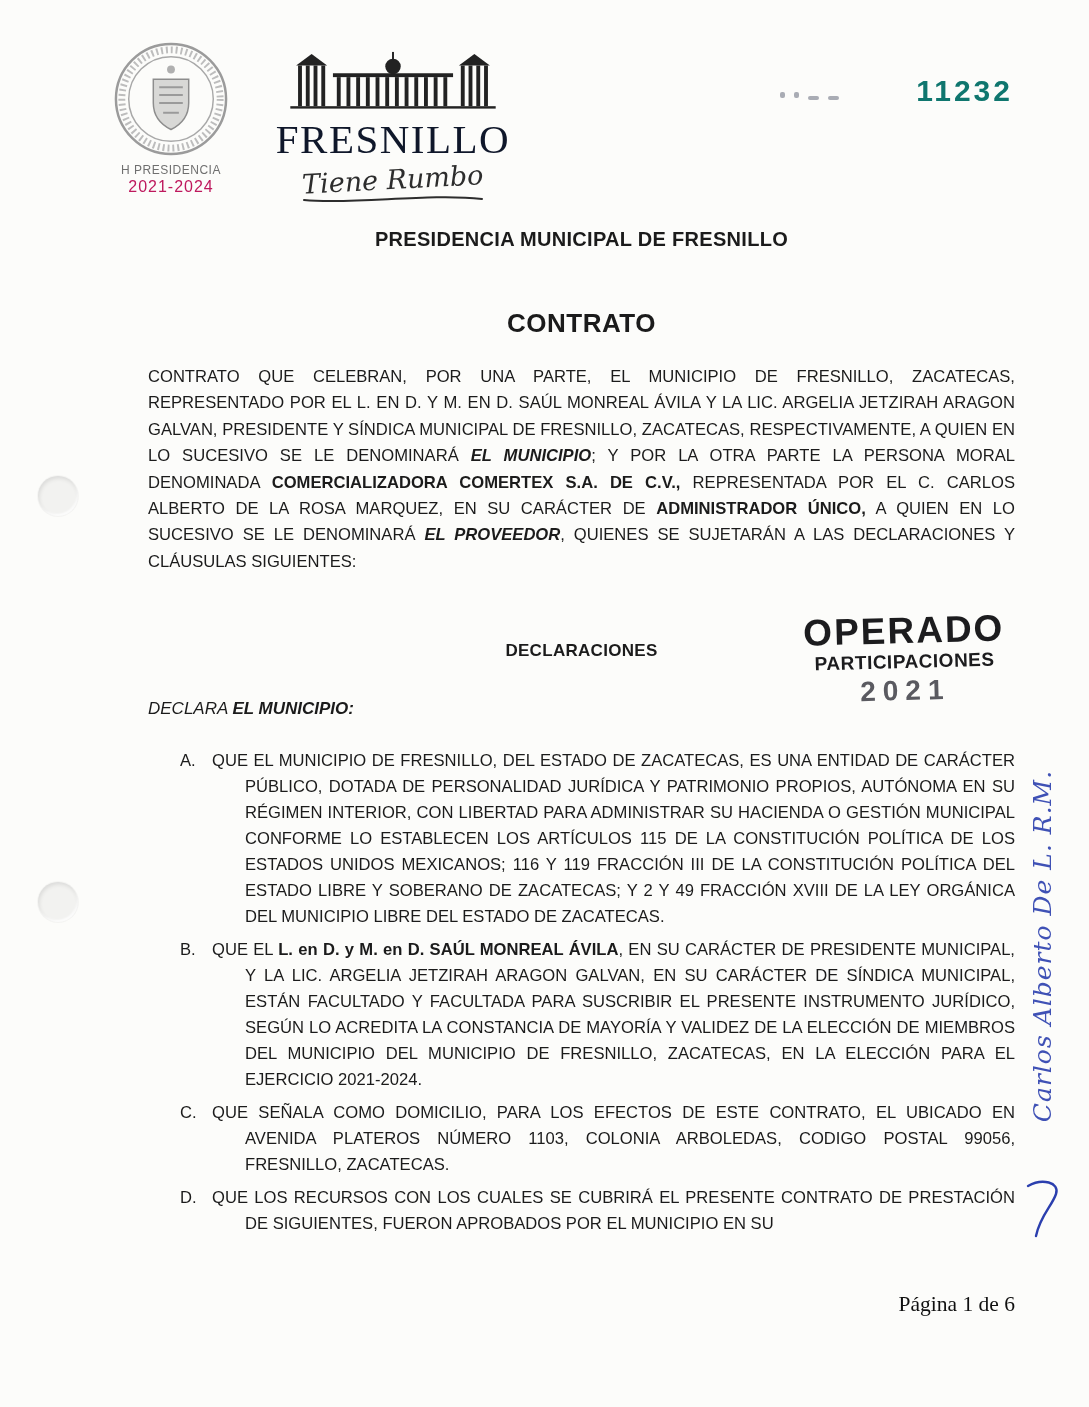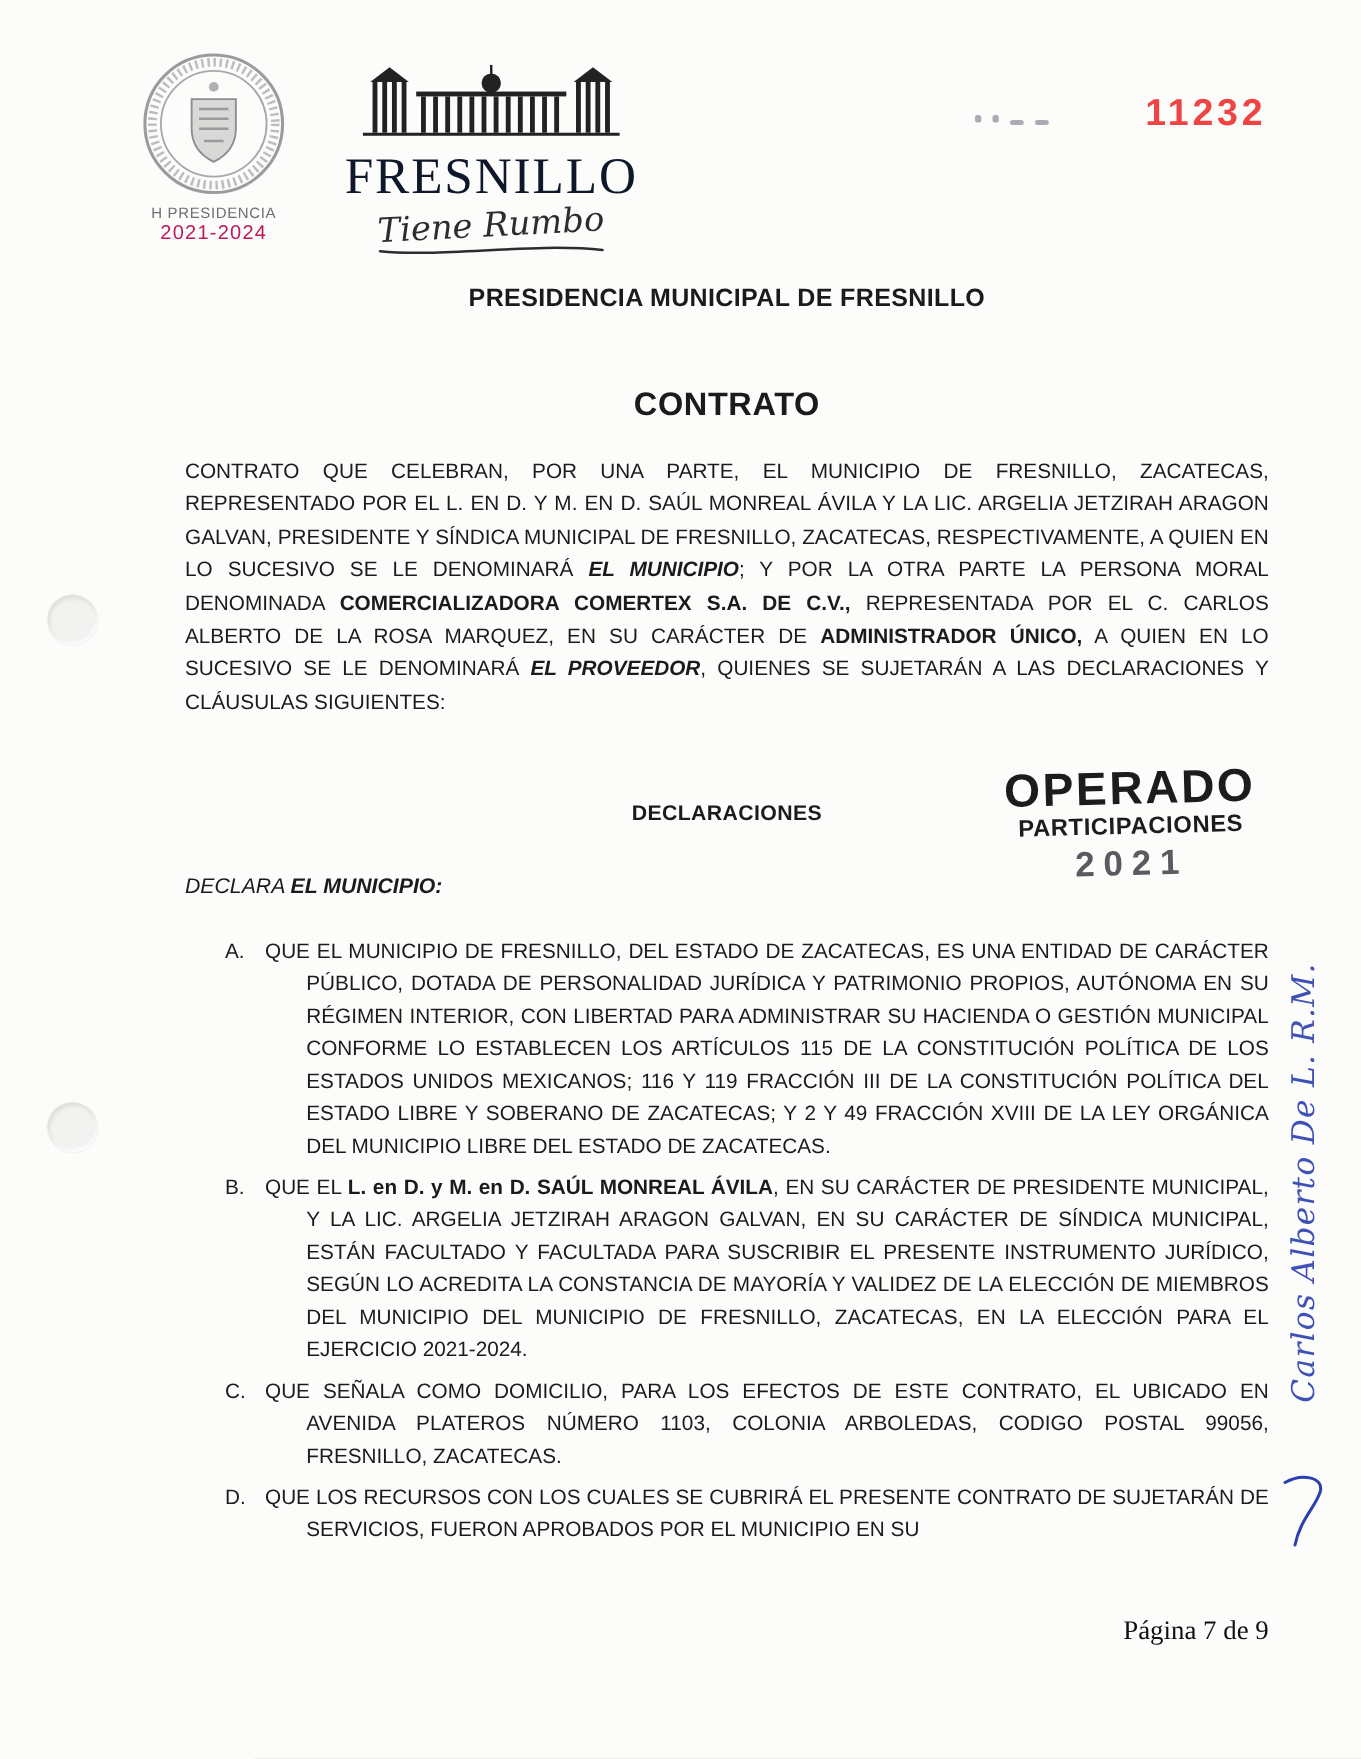--- a/index.html
+++ b/index.html
@@ -17,21 +17,21 @@
   .seal-caption2 { font-size:16px; color:#be185d; letter-spacing:1px; margin-top:1px; }
 
   .logo { position:absolute; left:268px; top:50px; width:250px; text-align:center; }
   .logo-title { font-family:"Liberation Serif", serif; font-size:41px; letter-spacing:1.5px;
     color:#0f172a; line-height:1; margin-top:3px; }
   .logo-tagline { display:inline-block; font-family:"DejaVu Serif", serif; font-style:italic;
     font-size:27px; color:#2d2d2d; transform:rotate(-3deg); margin-top:4px; }
   .logo-swash { display:block; margin:-4px auto 0; }
 
   .folio { position:absolute; top:74px; right:76px; font-size:30px; font-weight:bold;
-    letter-spacing:3px; color:#ef4444;margin-left:18px; }
+    letter-spacing:3px; color:#0f766e;margin-left:18px; }
   .folio-marks { position:absolute; top:90px; right:250px; display:flex; gap:9px; align-items:center; opacity:.65; }
   .folio-marks i { display:block; background:#7e8290; border-radius:2px; }
   .fm-dot { width:5px; height:6px; }
   .fm-dash { width:11px; height:4px; margin-top:6px; }
 
   
   .content-center { position:absolute; left:148px; right:74px; text-align:center; font-weight:bold; }
   .doc-title   { top:228px; font-size:20px; letter-spacing:.3px; }
   .doc-heading { top:308px; font-size:26px; letter-spacing:.5px; }
 
@@ -168,25 +168,25 @@
     <div class="decl-item">
       <span class="decl-letter">B.</span>
       <span><span class="seg-normal">QUE EL </span><span class="seg-bold">L. en D. y M. en D. SAÚL MONREAL ÁVILA</span><span class="seg-normal">, EN SU CARÁCTER DE PRESIDENTE MUNICIPAL, Y LA LIC. ARGELIA JETZIRAH ARAGON GALVAN, EN SU CARÁCTER DE SÍNDICA MUNICIPAL, ESTÁN FACULTADO Y FACULTADA PARA SUSCRIBIR EL PRESENTE INSTRUMENTO JURÍDICO, SEGÚN LO ACREDITA LA CONSTANCIA DE MAYORÍA Y VALIDEZ DE LA ELECCIÓN DE MIEMBROS DEL MUNICIPIO DEL MUNICIPIO DE FRESNILLO, ZACATECAS, EN LA ELECCIÓN PARA EL EJERCICIO 2021-2024.</span></span>
     </div>
     <div class="decl-item">
       <span class="decl-letter">C.</span>
       <span><span class="seg-normal">QUE SEÑALA COMO DOMICILIO, PARA LOS EFECTOS DE ESTE CONTRATO, EL UBICADO EN AVENIDA PLATEROS NÚMERO 1103, COLONIA ARBOLEDAS, CODIGO POSTAL 99056, FRESNILLO, ZACATECAS.</span></span>
     </div>
     <div class="decl-item">
       <span class="decl-letter">D.</span>
-      <span><span class="seg-normal">QUE LOS RECURSOS CON LOS CUALES SE CUBRIRÁ EL PRESENTE CONTRATO DE SUJETARÁN DE SERVICIOS, FUERON APROBADOS POR EL MUNICIPIO EN SU</span></span>
+      <span><span class="seg-normal">QUE LOS RECURSOS CON LOS CUALES SE CUBRIRÁ EL PRESENTE CONTRATO DE PRESTACIÓN DE SIGUIENTES, FUERON APROBADOS POR EL MUNICIPIO EN SU</span></span>
     </div>
   </div>
 
   <div class="signature">Carlos Alberto De L. R.M.</div>
 
   <svg class="flourish" width="46" height="66" viewBox="0 0 46 66">
     <path d="M6 10 C 20 2, 38 6, 34 18 C 30 30, 18 40, 14 60" stroke="#2b3fae" stroke-width="2.4" fill="none" stroke-linecap="round"></path>
   </svg>
 
-  <div class="footer">Página 7 de 9</div>
+  <div class="footer">Página 1 de 6</div>
 
 </div>
 
 </body></html>

